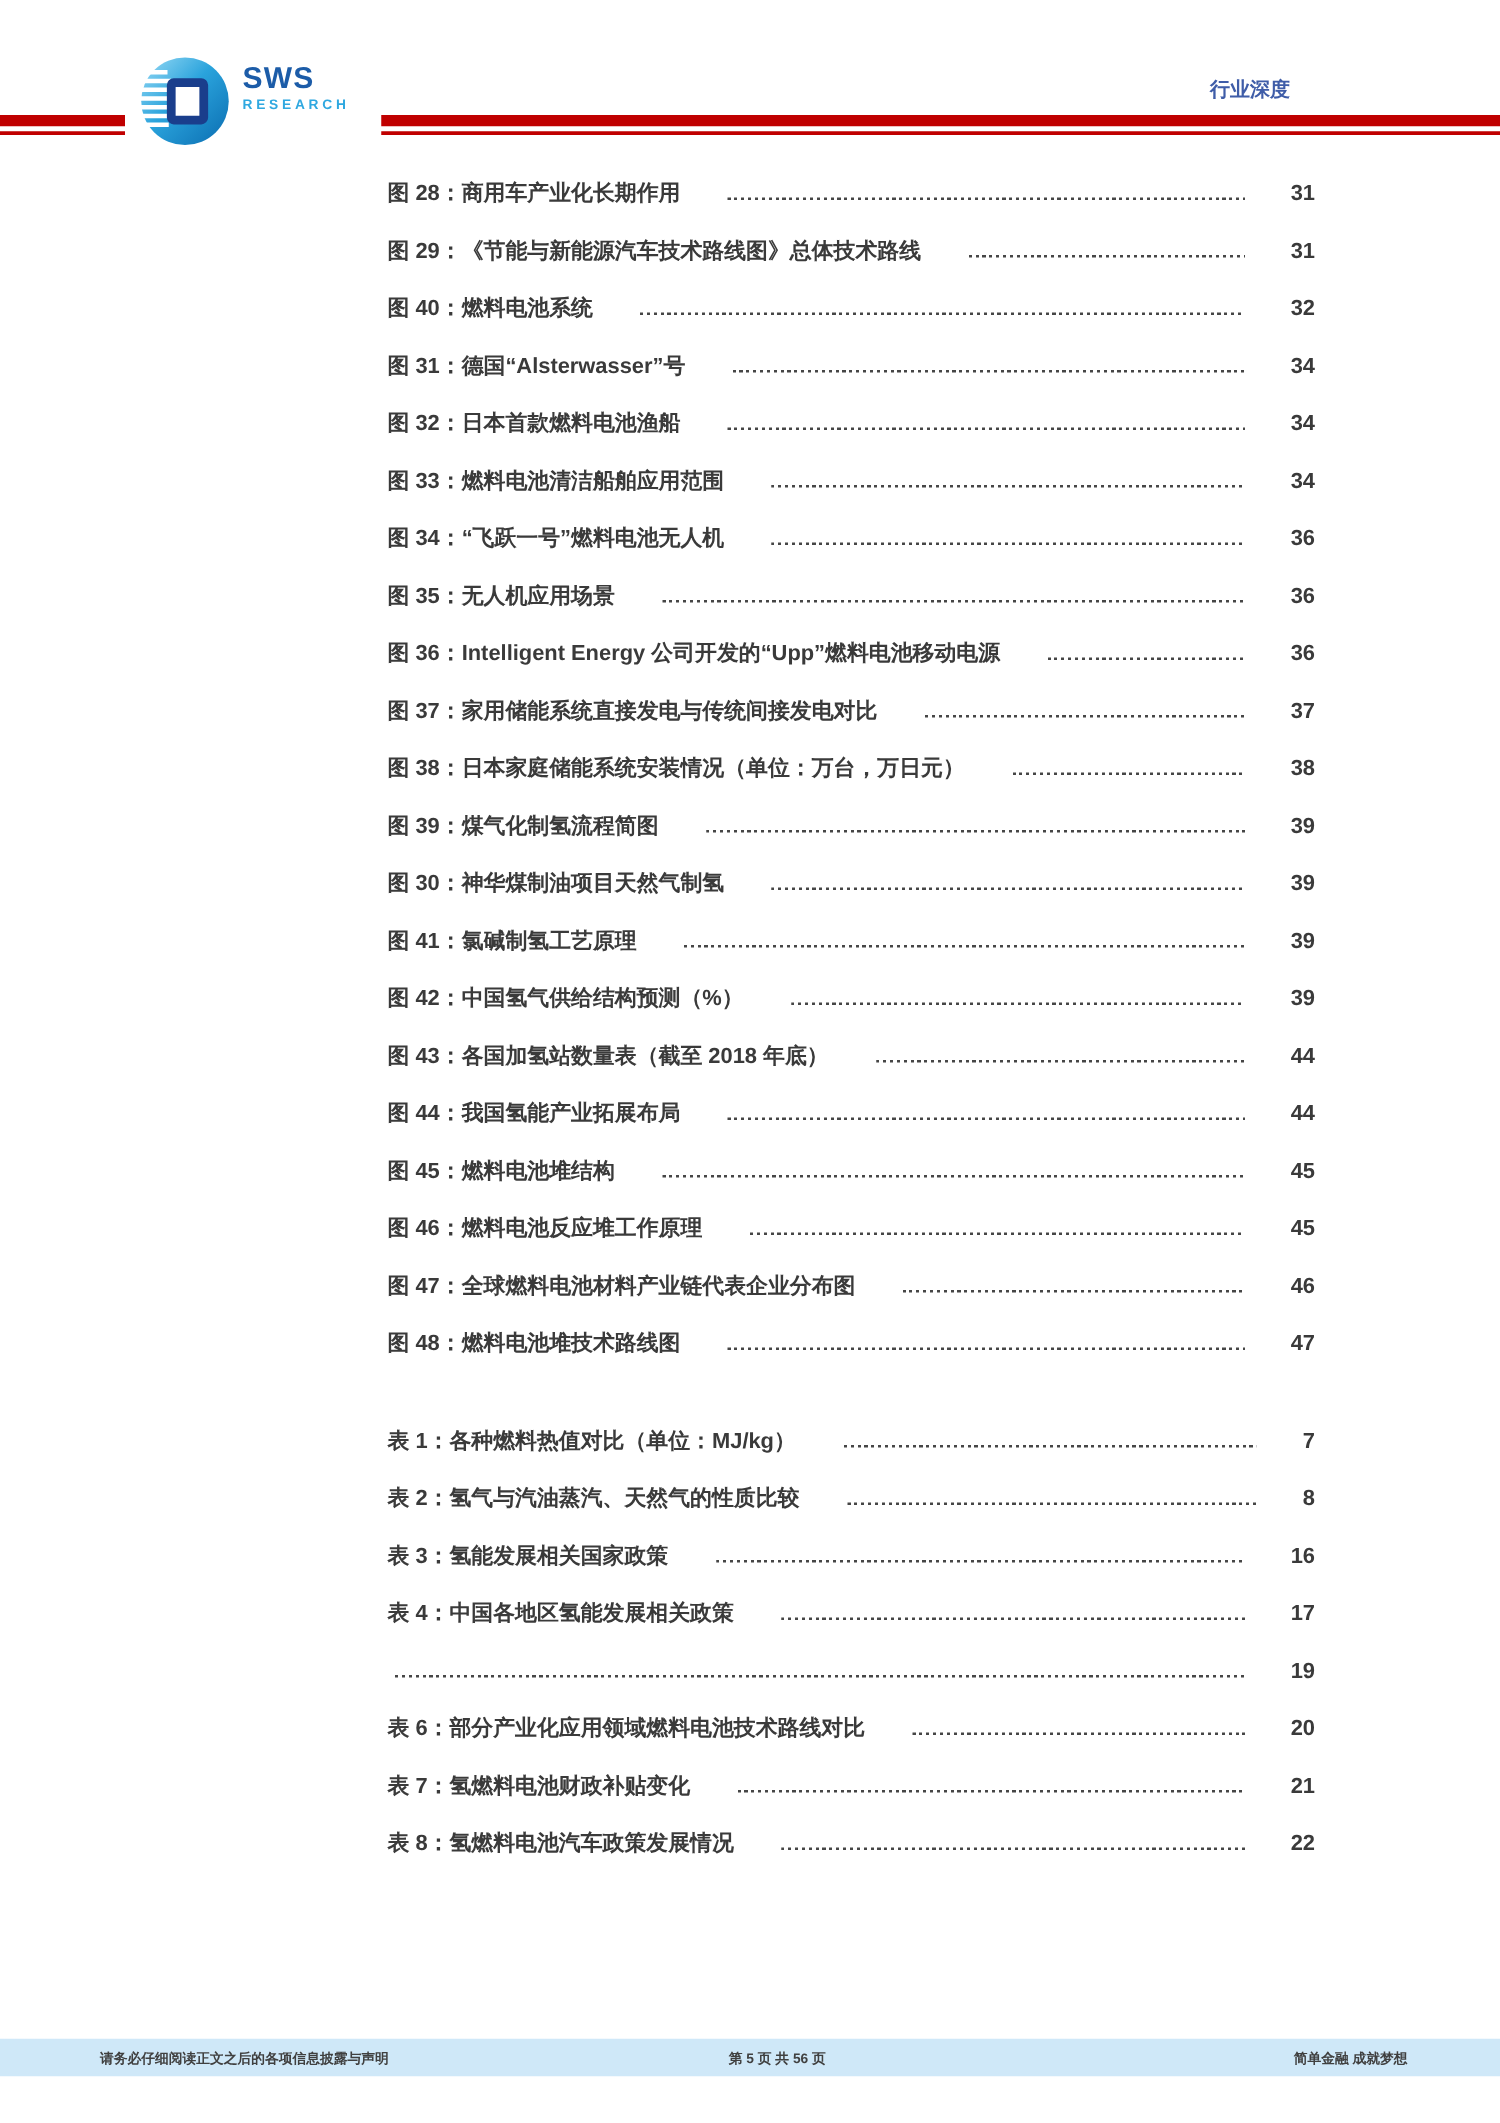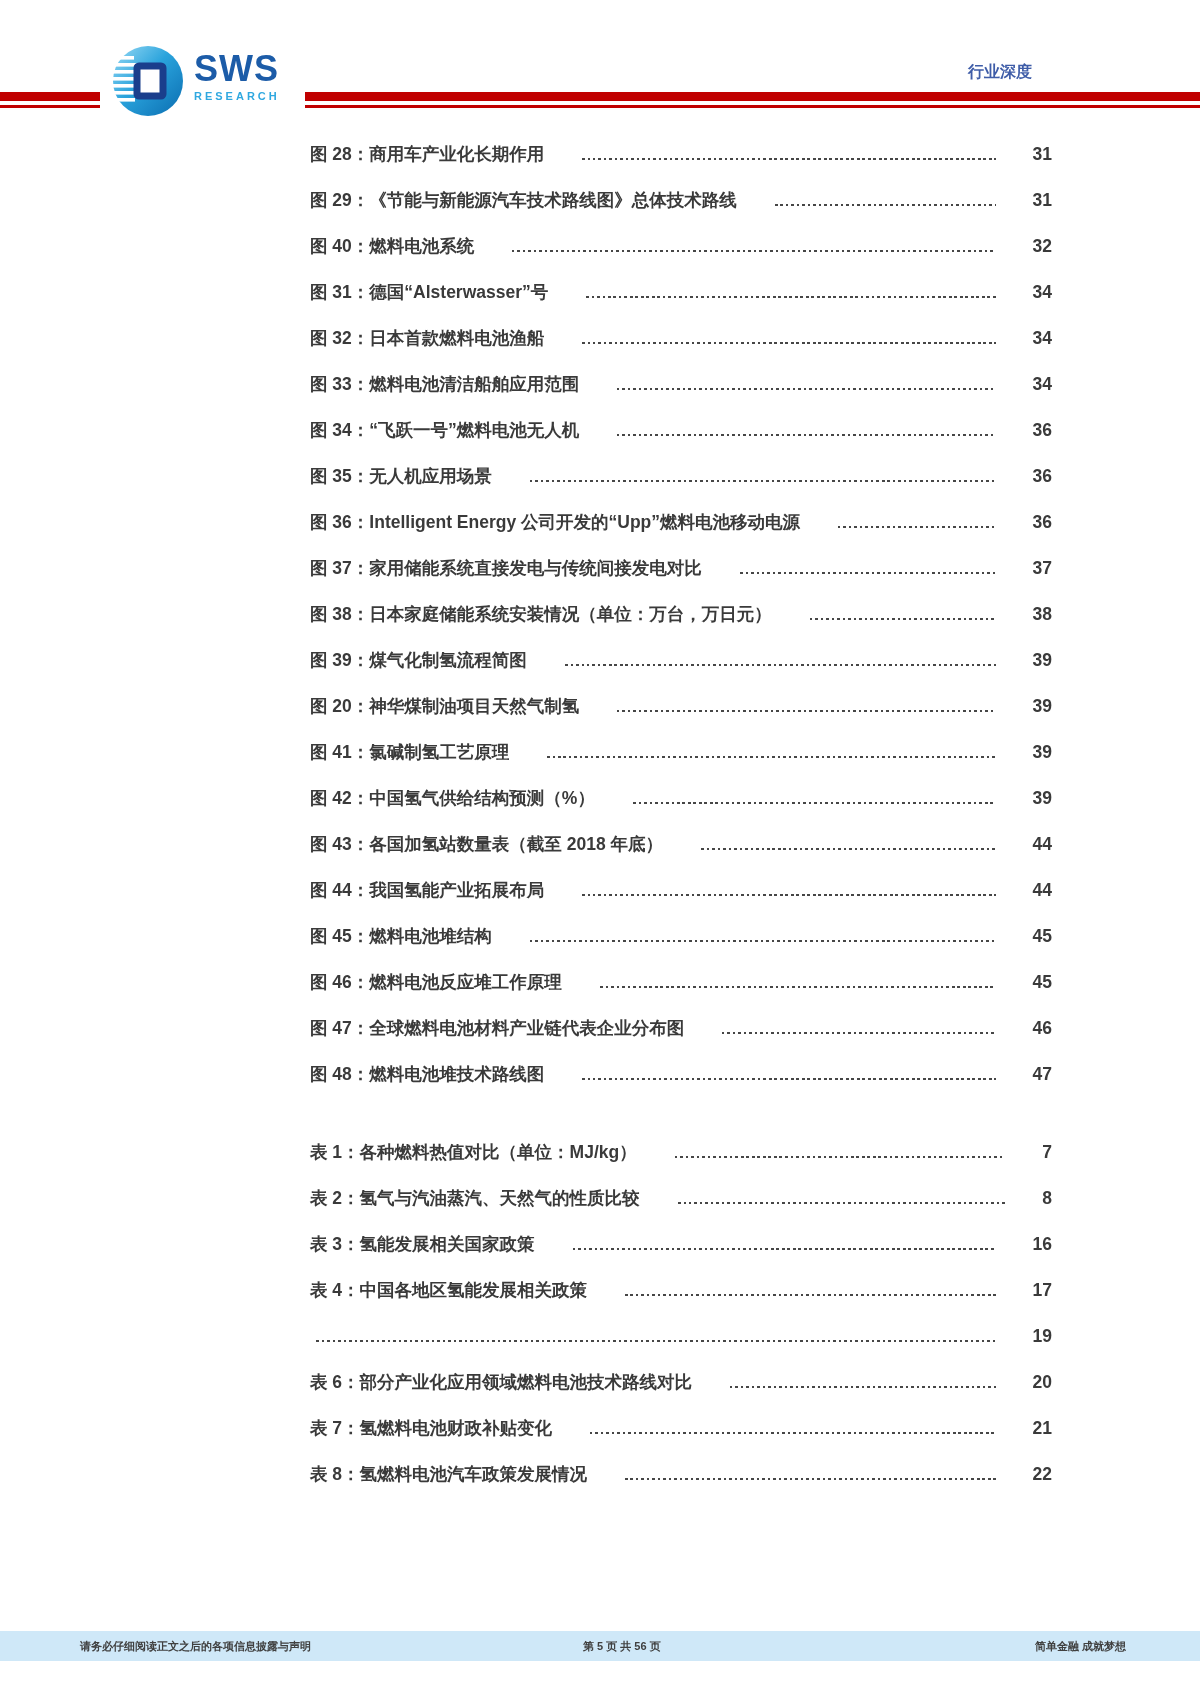--- a/index.html
+++ b/index.html
@@ -12,21 +12,21 @@
   }
   
   .hdr-line{position:absolute;background:#c00000;}
   .hdr-line.left-thick{left:0;top:92px;width:100px;height:9px;}
   .hdr-line.left-thin{left:0;top:105px;width:100px;height:3px;}
   .hdr-line.right-thick{left:305px;right:0;top:92px;height:9px;}
   .hdr-line.right-thin{left:305px;right:0;top:105px;height:3px;}
   .logo{position:absolute;left:112px;top:45px;display:flex;align-items:flex-start;}
   .logo-text{margin-left:10px;margin-top:6px;}
   .logo-sws{
-    font-size:36px;font-weight:900;color:#1c5ca8;
+    font-size:24px;font-weight:900;color:#1c5ca8;
     letter-spacing:1px;line-height:1;
   }
   .logo-research{
     font-size:11px;font-weight:bold;color:#2fa8e0;
     letter-spacing:3px;margin-top:3px;
   }
   .report-type{
     position:absolute;top:62px;right:168px;
     font-size:16px;font-weight:bold;color:#3f5da8;
   }
@@ -167,21 +167,21 @@
     <span class="toc-page">38</span>
   </div>
 
   <div class="toc-row">
     <span class="toc-label">图 39：煤气化制氢流程简图</span>
     <span class="toc-leader"></span>
     <span class="toc-page">39</span>
   </div>
 
   <div class="toc-row">
-    <span class="toc-label">图 20：神华煤制油项目天然气制氢</span>
+    <span class="toc-label">图 30：神华煤制油项目天然气制氢</span>
     <span class="toc-leader"></span>
     <span class="toc-page">39</span>
   </div>
 
   <div class="toc-row">
     <span class="toc-label">图 41：氯碱制氢工艺原理</span>
     <span class="toc-leader"></span>
     <span class="toc-page">39</span>
   </div>
 

